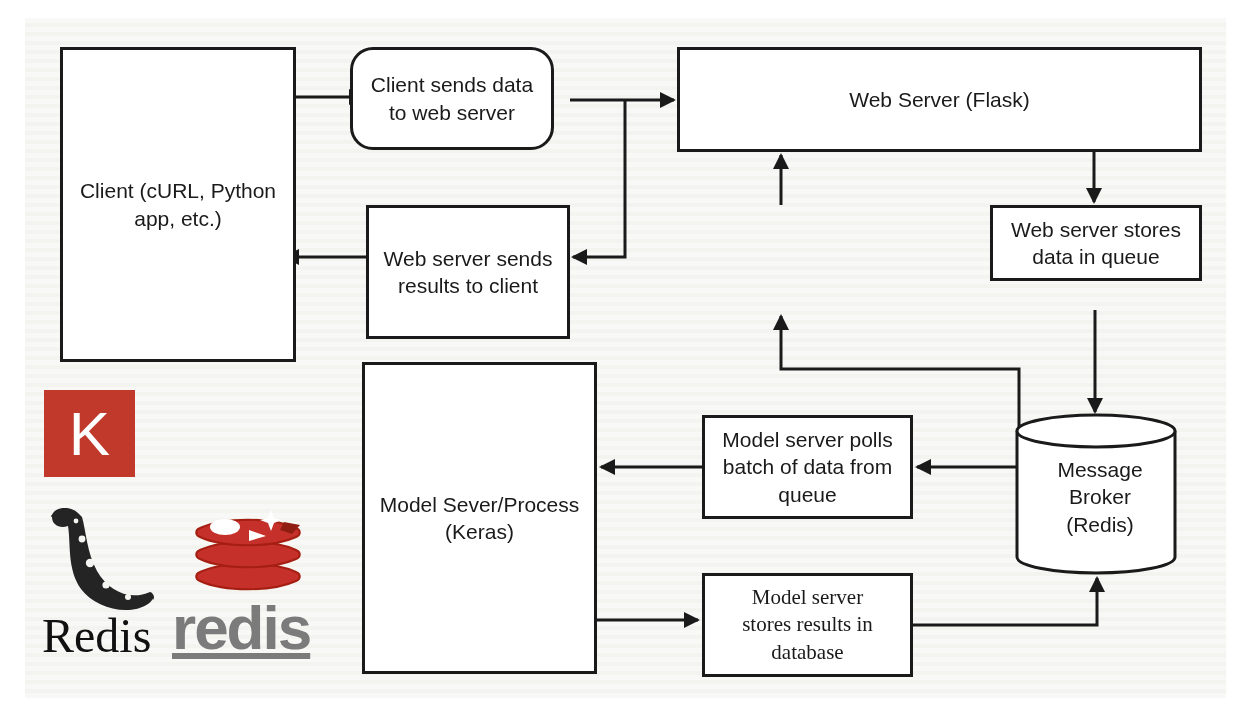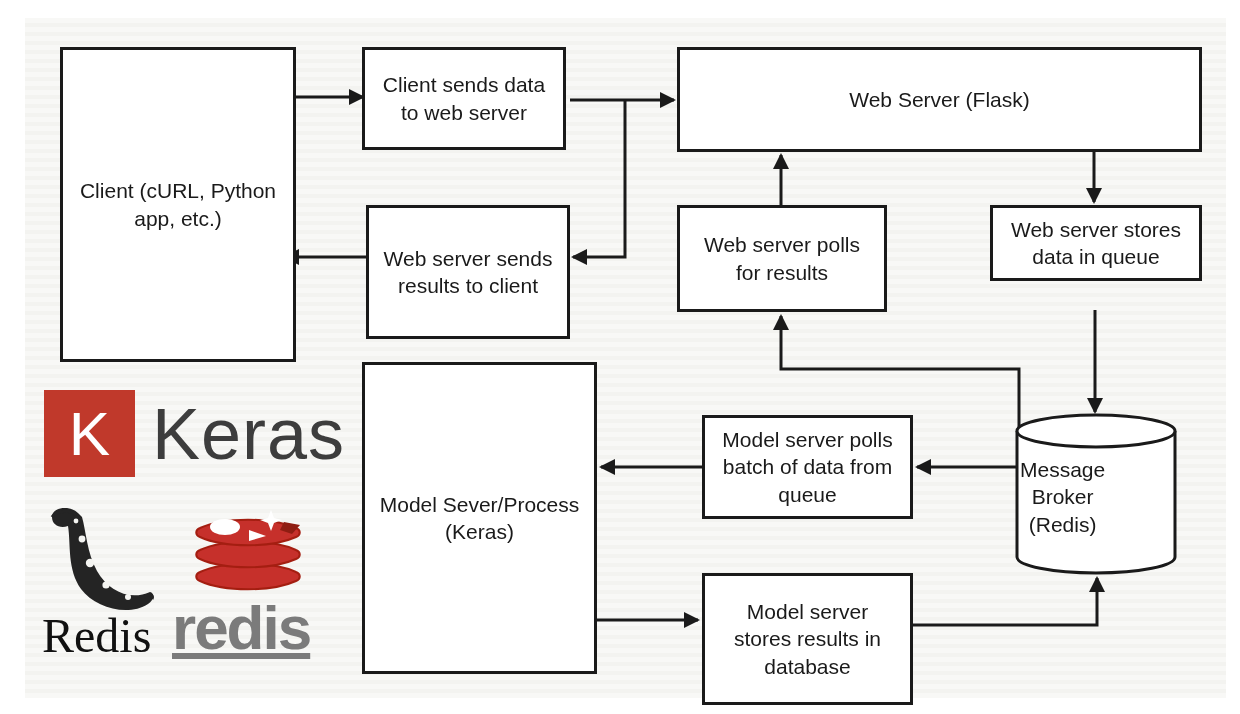--- a/index.html
+++ b/index.html
@@ -6,21 +6,21 @@
   .stage{position:relative;width:1240px;height:714px;background:#ffffff;overflow:hidden;
          font-family:"Liberation Sans",sans-serif;}
   .panel{position:absolute;left:25px;top:18px;width:1201px;height:680px;
          background:repeating-linear-gradient(180deg,#f8f8f6 0px,#f8f8f6 5px,#f3f3f0 5px,#f3f3f0 9px);}
   .wires{position:absolute;left:0;top:0;width:1240px;height:714px;}
   .wires path.wire{fill:none;stroke:#1a1a1a;stroke-width:3;}
   .node{position:absolute;box-sizing:border-box;background:#ffffff;border:3px solid #1a1a1a;
         display:flex;align-items:center;justify-content:center;text-align:center;
         color:#1a1a1a;font-size:21px;line-height:1.3;white-space:pre-line;}
   .cyl-label{position:absolute;left:1020px;top:438px;width:160px;height:118px;
-        display:flex;align-items:center;text-align:center;
+        display:flex;align-items:center;justify-content:center;text-align:center;
         color:#1a1a1a;font-size:21px;line-height:1.3;white-space:pre-line;}
   .keras-badge{position:absolute;left:44px;top:390px;width:91px;height:87px;background:#c0392b;
         display:flex;align-items:center;justify-content:center;
         color:#ffffff;font-size:62px;font-weight:400;}
   .keras-word{position:absolute;left:152px;top:392px;height:84px;display:flex;align-items:center;
         color:#3d3d3d;font-size:72px;font-weight:400;letter-spacing:1px;}
   .flask-art{position:absolute;left:40px;top:505px;}
   .flask-word{position:absolute;left:42px;top:608px;color:#111111;
         font-family:"Liberation Serif",serif;font-size:48px;}
   .redis-art{position:absolute;left:192px;top:508px;}
@@ -67,65 +67,58 @@
     <g>
       <path d="M1017,431 L1017,557 A79,16 0 0 0 1175,557 L1175,431" fill="#ffffff" stroke="#1a1a1a" stroke-width="3"></path>
       <ellipse cx="1096" cy="431" rx="79" ry="16" fill="#ffffff" stroke="#1a1a1a" stroke-width="3"></ellipse>
     </g>
   </svg>
 
   <div class="node" style="left:60px;top:47px;width:236px;height:315px;">
     <span>Client (cURL, Python
 app, etc.)</span>
   </div>
-  <div class="node" style="left:362px;top:47px;width:204px;height:103px;">
+  <div class="node" style="left:350px;top:47px;width:204px;height:103px;border-radius:23px;">
     <span>Client sends data
 to web server</span>
   </div>
   <div class="node" style="left:677px;top:47px;width:525px;height:105px;">
     <span>Web Server (Flask)</span>
   </div>
   <div class="node" style="left:366px;top:205px;width:204px;height:134px;">
     <span>Web server sends
 results to client</span>
-  </div>
-  <div class="node" style="left:677px;top:205px;width:210px;height:107px;">
-    <span>Web server polls
-for results</span>
   </div>
   <div class="node" style="left:990px;top:205px;width:212px;height:76px;">
     <span>Web server stores
 data in queue</span>
   </div>
   <div class="node" style="left:362px;top:362px;width:235px;height:312px;">
     <span>Model Sever/Process
 (Keras)</span>
   </div>
   <div class="node" style="left:702px;top:415px;width:211px;height:104px;">
     <span>Model server polls
 batch of data from
 queue</span>
   </div>
-  <div class="node" style="left:702px;top:573px;width:211px;height:132px;">
+  <div class="node" style="left:702px;top:573px;width:211px;height:104px;font-family:Liberation Serif, serif;">
     <span>Model server
 stores results in
 database</span>
   </div>
 
   <div class="cyl-label">
     <span>Message
 Broker
 (Redis)</span>
   </div>
 
   <div class="keras-badge">
     <span>K</span>
-  </div>
-  <div class="keras-word">
-    <span>Keras</span>
   </div>
 
   <svg class="flask-art" width="126" height="118" viewBox="0 0 126 118">
     <path d="M38,8 C30,0 12,2 12,12 C12,20 20,24 28,21 C31,40 27,64 41,84
              C55,103 88,112 108,99 C114,95 115,88 110,87
              C90,96 68,86 57,66 C47,48 46,26 42,12 Z" fill="#242424"></path>
     <path d="M12,12 C16,6 30,4 36,10" fill="none" stroke="#242424" stroke-width="3"></path>
     <circle cx="42" cy="34" r="3.4" fill="#f4f4f1"></circle>
     <circle cx="50" cy="58" r="4.2" fill="#f4f4f1"></circle>
     <circle cx="66" cy="80" r="3.6" fill="#f4f4f1"></circle>

